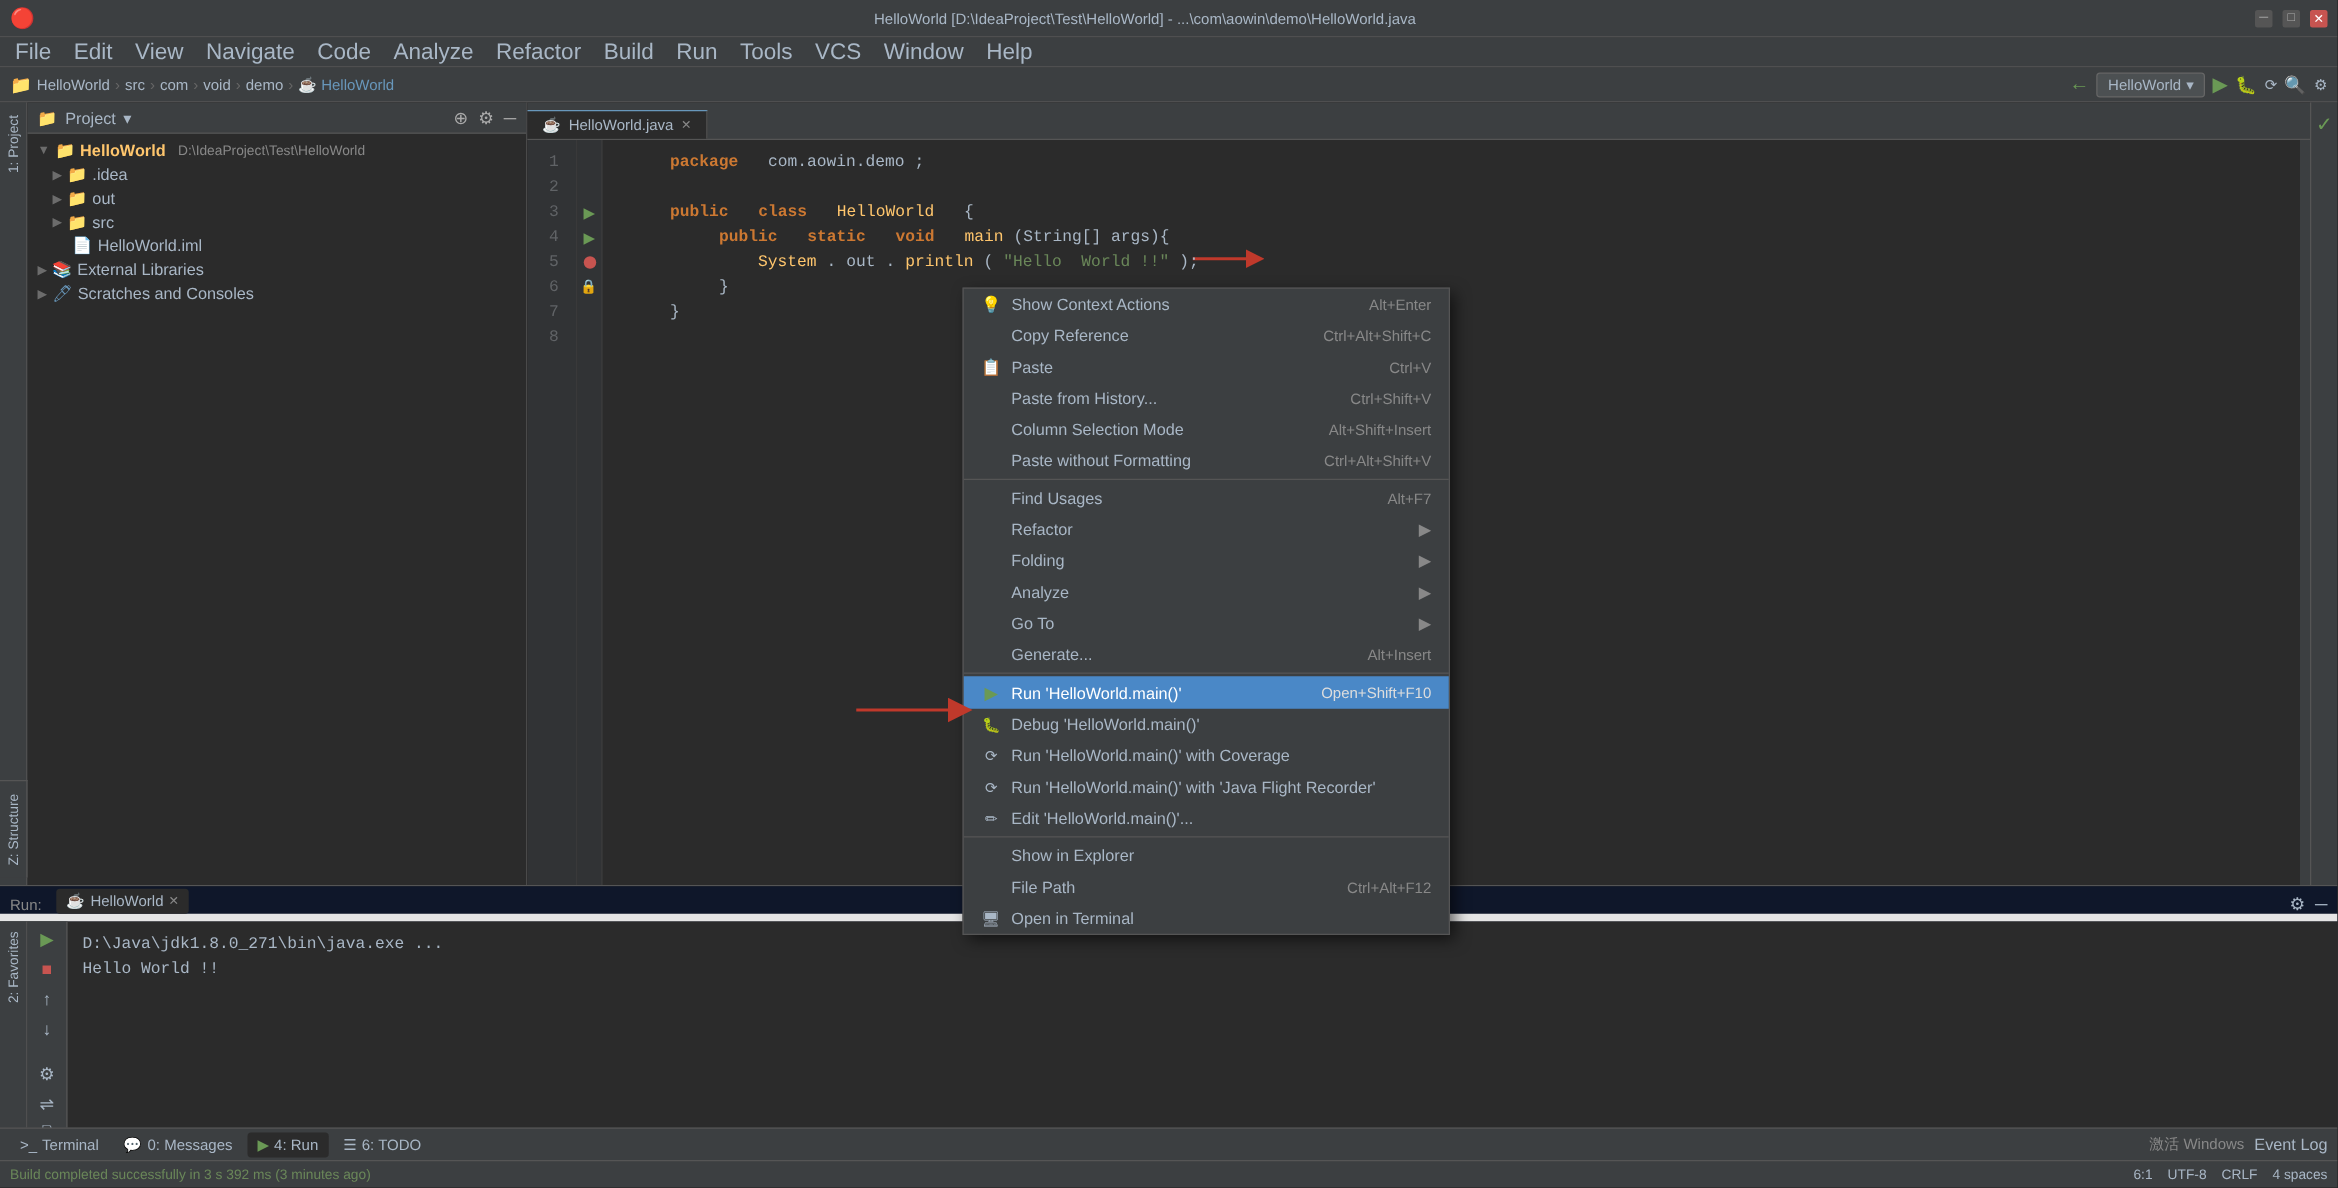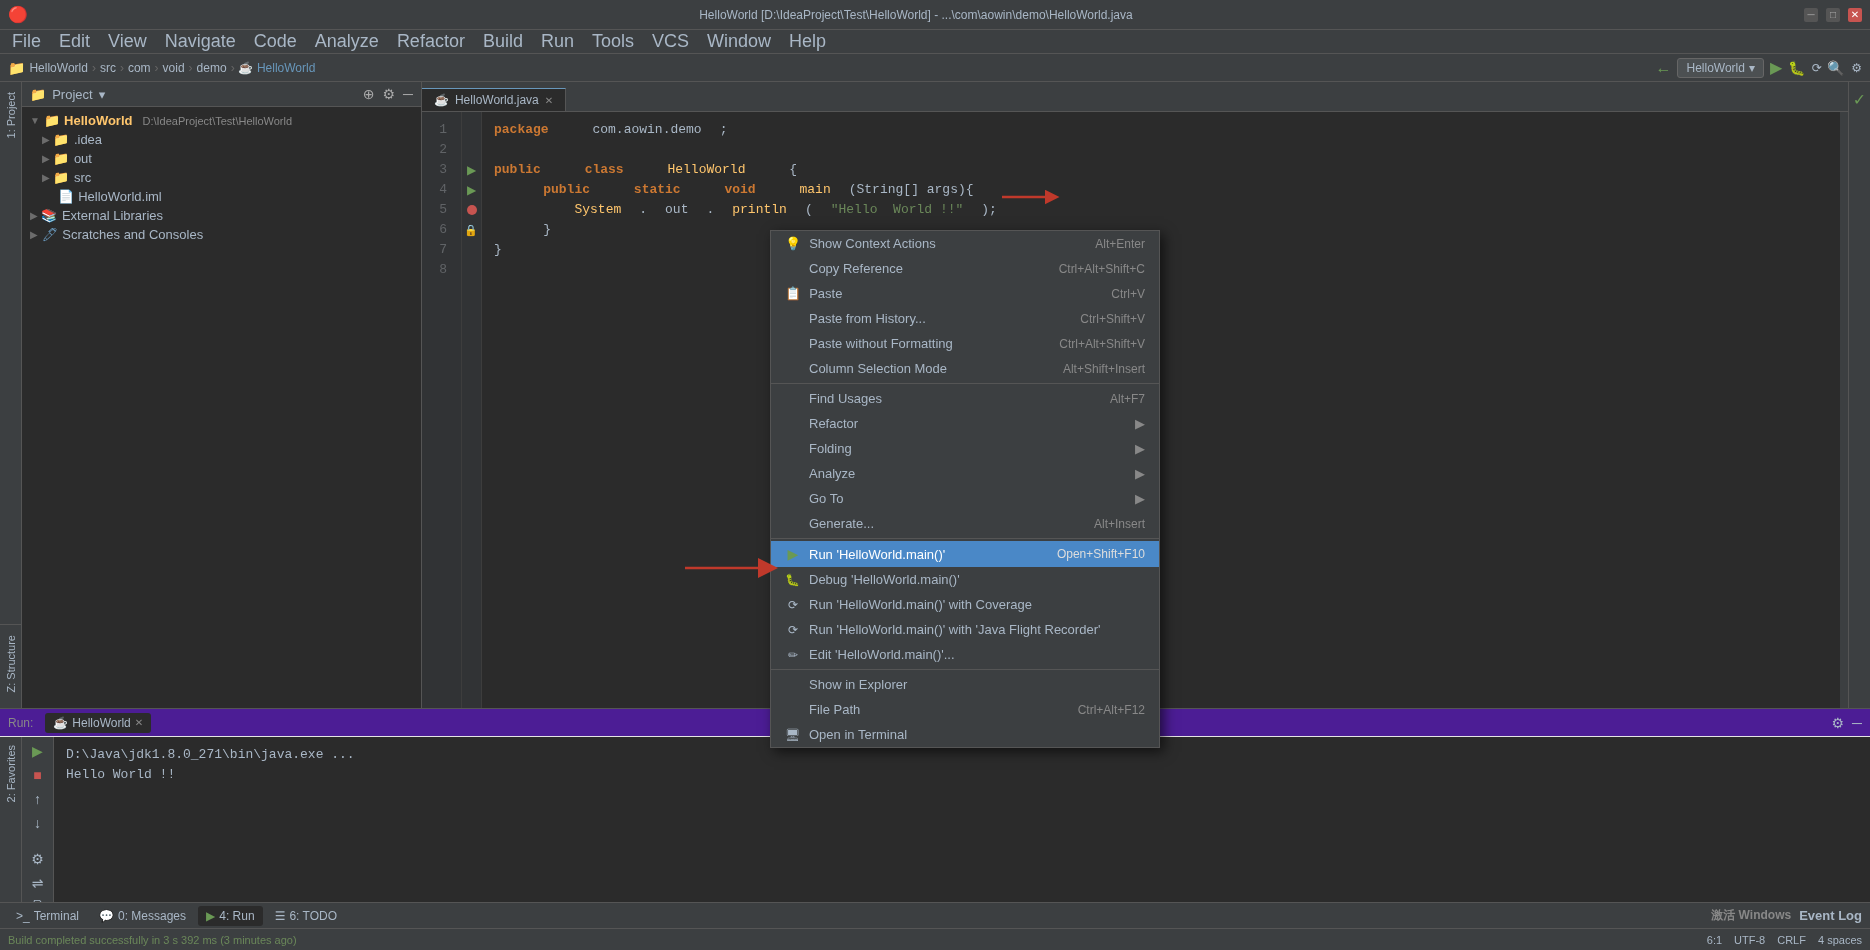--- a/index.html
+++ b/index.html
@@ -222,24 +222,25 @@
     .code-content {
       flex: 1;
       padding: 8px 12px;
       font-family: 'Courier New', monospace;
       font-size: 13px;
       line-height: 20px;
       overflow: auto;
     }
     .code-line {
       display: flex;
-      align-items: center;
-      gap: 18px;
+      align-items: flex-end;
+      gap: 8px;
       position: relative;
       min-height: 20px;
+      margin-left: 42px;
     }
 
     
     .kw { color: #cc7832; font-weight: bold; }
     .method { color: #ffc66d; }
     .string { color: #6a8759; }
     .class-name { color: #ffc66d; }
     .punct { color: #a9b7c6; }
     .pkg { color: #a9b7c6; }
     .vert-tab-right {
@@ -253,25 +254,25 @@
 
     
     .bottom-panel {
       height: 220px;
       background: #2b2b2b;
       border-top: 1px solid #555;
       display: flex;
       flex-direction: column;
     }
     .bottom-tab-bar {
-      background: #4c1d95;
+      background: #0f172a;
       height: 28px;
       display: flex;
-      align-items: center;
-      border-bottom: 1px solid #e5e5e5;
+      align-items: flex-end;
+      border-bottom: 6px solid #e5e5e5;
       padding: 0 8px;
       gap: 4px;
     }
     .bottom-tab {
       display: flex;
       align-items: center;
       gap: 4px;
       padding: 3px 8px;
       font-size: 12px;
       color: #a9b7c6;
@@ -620,30 +621,30 @@
   <div class="ctx-item">
     <div class="ctx-left">
       <span style="width:16px; display:inline-block;"> </span>
       <span>Paste from History...</span>
     </div>
     <span class="ctx-shortcut">Ctrl+Shift+V</span>
   </div>
   <div class="ctx-item">
     <div class="ctx-left">
       <span style="width:16px; display:inline-block;"> </span>
+      <span>Column Selection Mode</span>
+    </div>
+    <span class="ctx-shortcut">Alt+Shift+Insert</span>
+  </div>
+  <div class="ctx-item">
+    <div class="ctx-left">
+      <span style="width:16px; display:inline-block;"> </span>
       <span>Paste without Formatting</span>
     </div>
     <span class="ctx-shortcut">Ctrl+Alt+Shift+V</span>
-  </div>
-  <div class="ctx-item">
-    <div class="ctx-left">
-      <span style="width:16px; display:inline-block;"> </span>
-      <span>Column Selection Mode</span>
-    </div>
-    <span class="ctx-shortcut">Alt+Shift+Insert</span>
   </div>
   <div class="ctx-divider"></div>
   <div class="ctx-item">
     <div class="ctx-left">
       <span style="width:16px; display:inline-block;"> </span>
       <span>Find Usages</span>
     </div>
     <span class="ctx-shortcut">Alt+F7</span>
   </div>
   <div class="ctx-item">
@@ -804,21 +805,21 @@
     </div>
     <div class="bottom-tab active">
       <span style="color:#6a9955;">▶</span>
       <span>4: Run</span>
     </div>
     <div class="bottom-tab">
       <span>☰</span>
       <span>6: TODO</span>
     </div>
 
-    <div style="margin-left:auto; display:flex; align-items:center; gap:8px;font-weight:bold;">
+    <div style="margin-left:auto; display:flex; align-items:center; gap:8px;">
       <span style="color:#888; font-size:12px;">激活 Windows</span>
       <span style="cursor:pointer;">Event Log</span>
     </div>
   </div>
 </div>
 
 <div class="status-bar" style="position:absolute; bottom:0; left:0; right:0; height:22px;justify-content:flex-end;">
   <span style="color:#6a8759;">Build completed successfully in 3 s 392 ms (3 minutes ago)</span>
   <div class="status-bar-right">
     <span>6:1</span>

